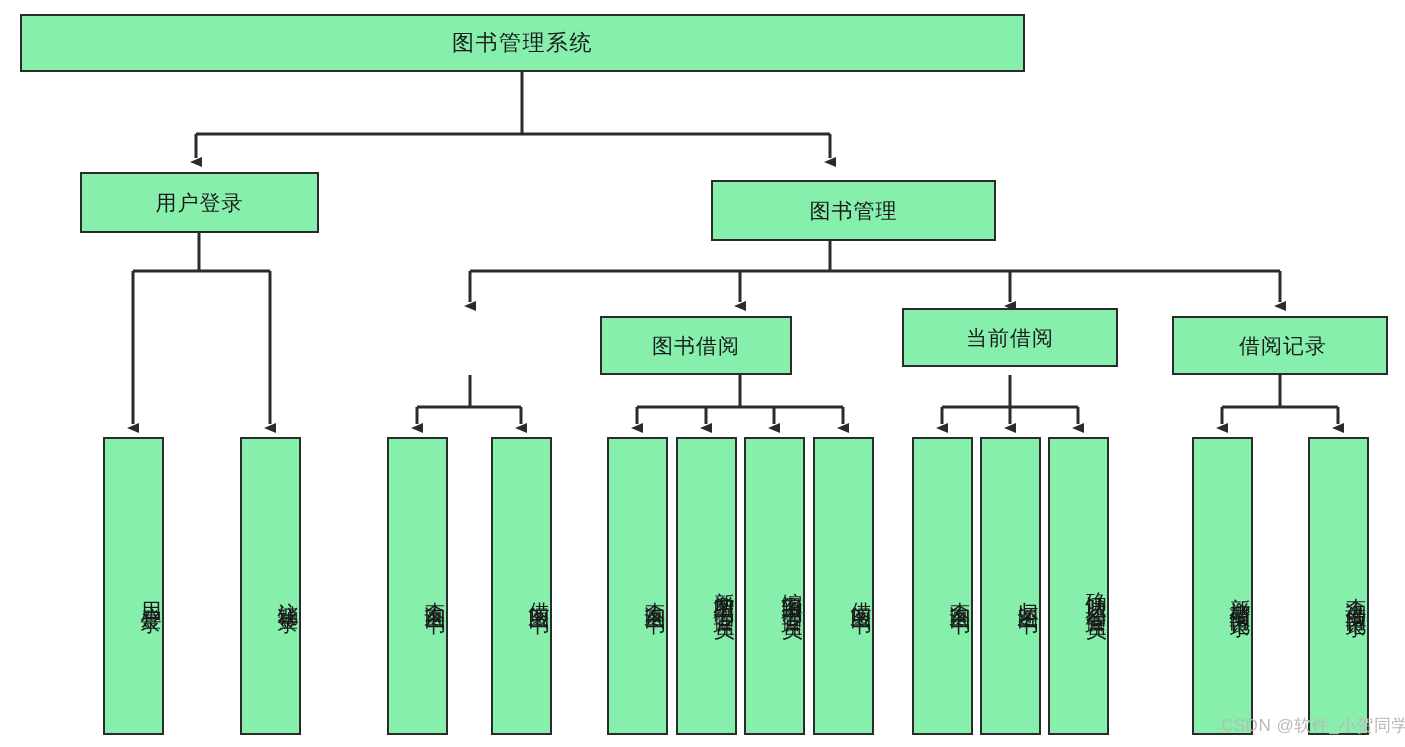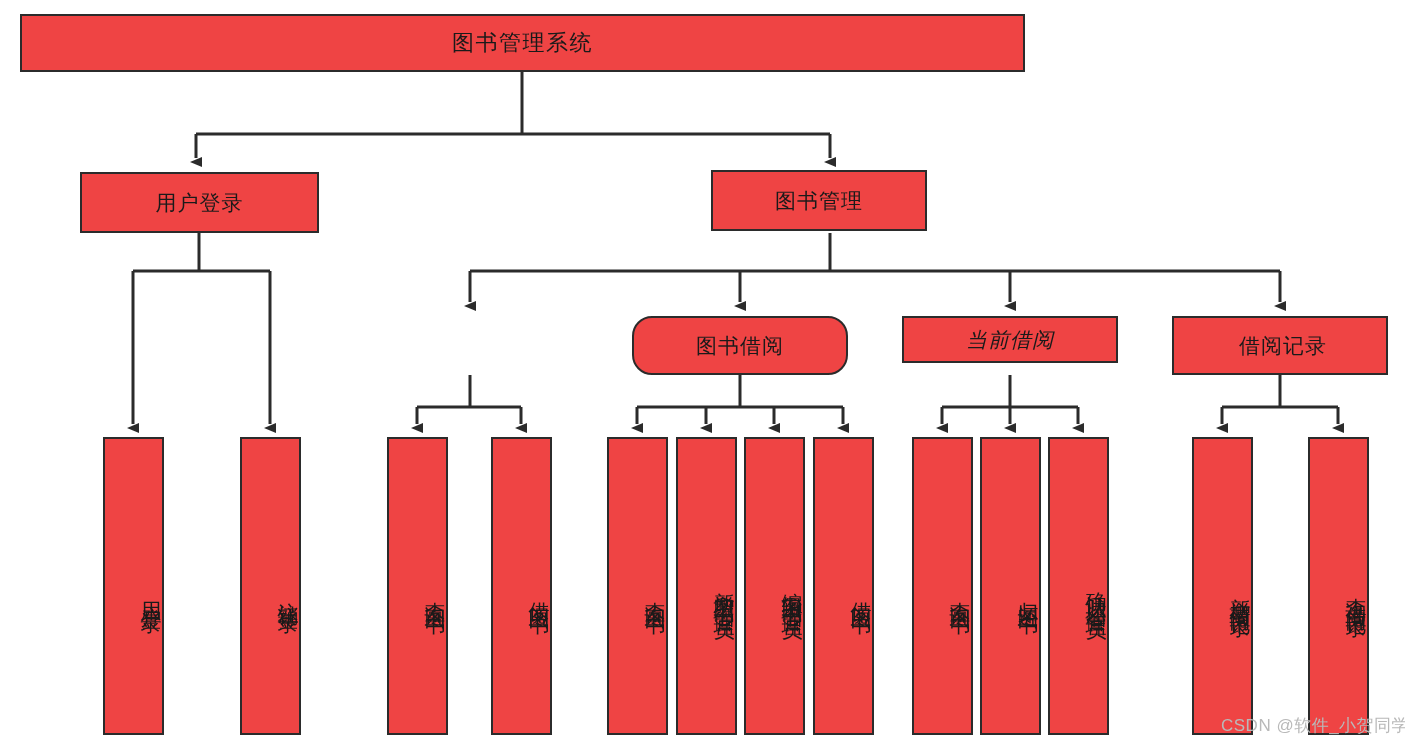--- a/index.html
+++ b/index.html
@@ -21,21 +21,21 @@
     position: absolute;
     left: 0;
     top: 0;
     width: 1405px;
     height: 747px;
   }
   .node {
     position: absolute;
     box-sizing: border-box;
     border: 2.5px solid #2b2b2b;
-    background: #ef4444;
+    background: #86efac;
     display: flex;
     align-items: center;
     justify-content: center;
     color: #1a1a1a;
   }
   .node-h {
     font-size: 21px;
     letter-spacing: 1px;
   }
   .node-root {
@@ -123,28 +123,28 @@
     </g>
   </svg>
 
   <div class="node node-root" style="left:20px; top:14px; width:1005px; height:58px;">
     <span>图书管理系统</span>
   </div>
 
   <div class="node node-h" style="left:80px; top:172px; width:239px; height:61px;">
     <span>用户登录</span>
   </div>
-  <div class="node node-h" style="left:711px; top:170px; width:216px; height:61px;">
+  <div class="node node-h" style="left:711px; top:180px; width:285px; height:61px;">
     <span>图书管理</span>
   </div>
 
-  <div class="node node-h" style="left:632px; top:316px; width:216px; height:59px;border-radius:20px;">
+  <div class="node node-h" style="left:600px; top:316px; width:192px; height:59px;">
     <span>图书借阅</span>
   </div>
-  <div class="node node-h" style="left:902px; top:316px; width:216px; height:47px;font-style:italic;">
+  <div class="node node-h" style="left:902px; top:308px; width:216px; height:59px;">
     <span>当前借阅</span>
   </div>
   <div class="node node-h" style="left:1172px; top:316px; width:216px; height:59px;padding-left:6px;">
     <span>借阅记录</span>
   </div>
 
   <div class="node node-v" style="left:103px; top:437px; width:61px; height:298px;">
     <span class="vlabel">用户登录</span>
   </div>
   <div class="node node-v" style="left:240px; top:437px; width:61px; height:298px;">

